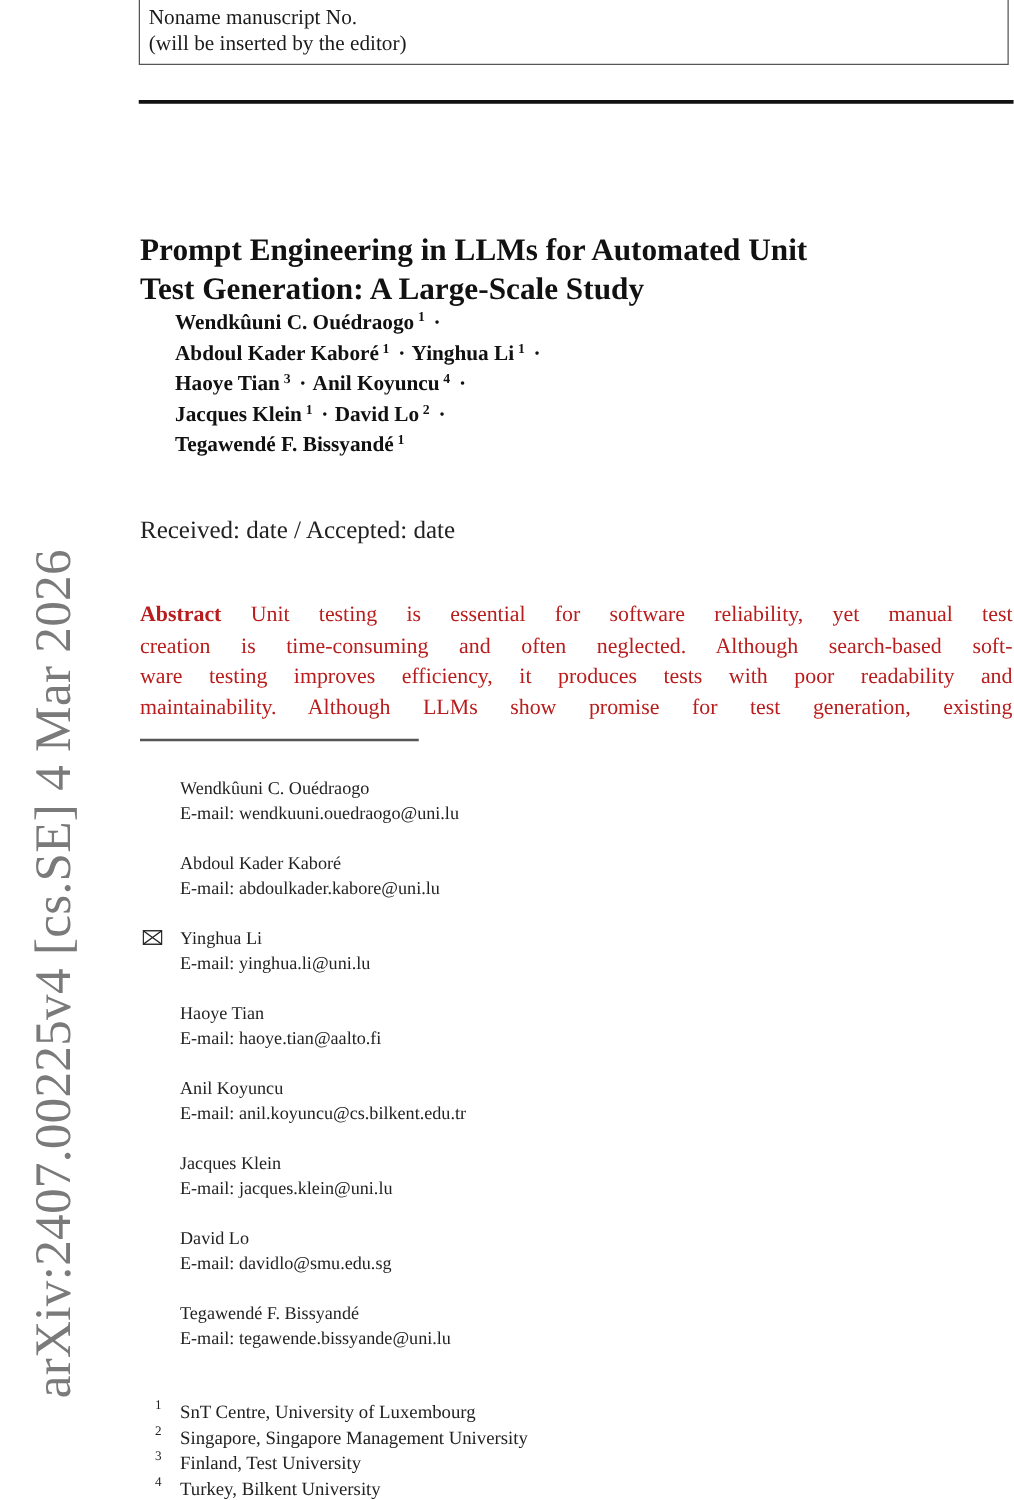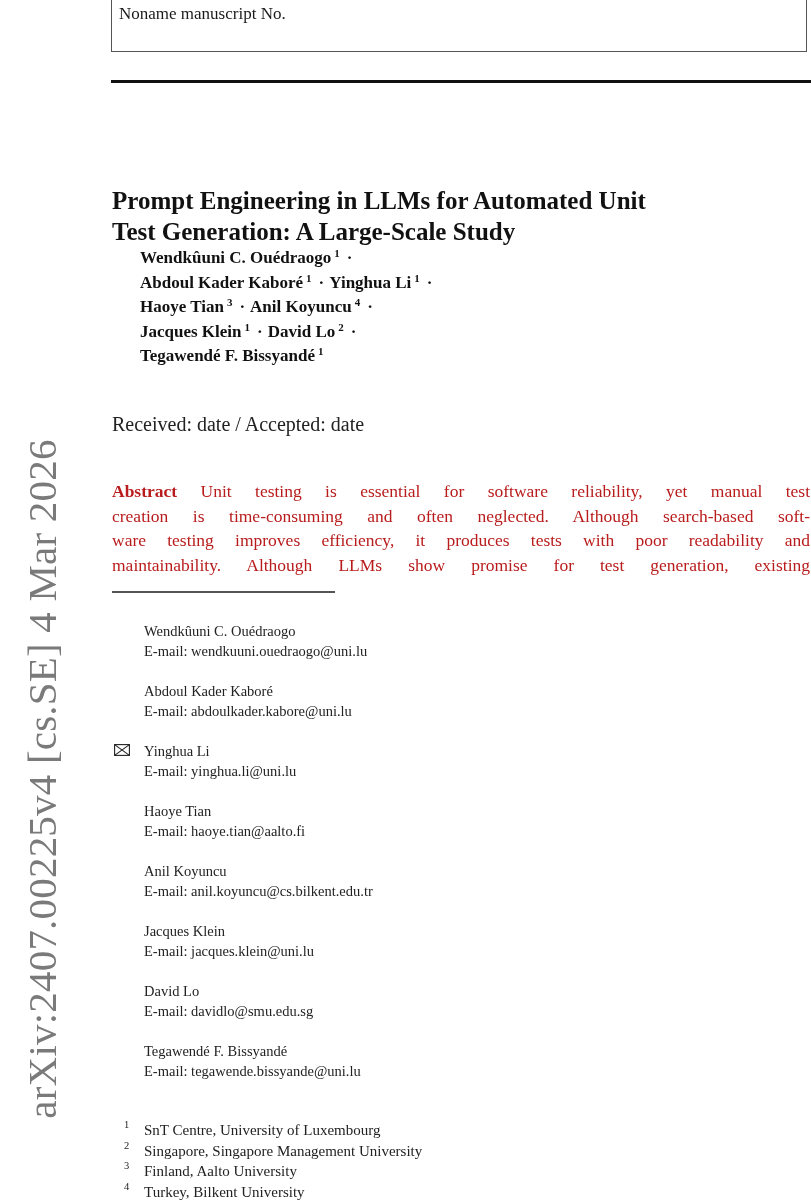--- a/index.html
+++ b/index.html
@@ -168,20 +168,21 @@
       left: 12px;
       top: -5px;
       font-size: 10.5px;
     }
   </style>
 </head>
 <body>
 
 <div class="ms-box">
   <div class="b">Noname manuscript No.</div>
+  <div>(will be inserted by the editor)</div>
 </div>
 <div class="top-rule"></div>
 
 <div class="arxiv-stamp">arXiv:2407.00225v4  [cs.SE]  4 Mar 2026</div>
 
 <div class="title">
   <div>Prompt Engineering in LLMs for Automated Unit</div>
   <div>Test Generation: A Large-Scale Study</div>
 </div>
 
@@ -257,19 +258,19 @@
   <div class="affil">
     <span class="num">1</span>
     <span>SnT Centre, University of Luxembourg</span>
   </div>
   <div class="affil">
     <span class="num">2</span>
     <span>Singapore, Singapore Management University</span>
   </div>
   <div class="affil">
     <span class="num">3</span>
-    <span>Finland, Aalto University</span>
+    <span>Finland, Test University</span>
   </div>
   <div class="affil">
     <span class="num">4</span>
     <span>Turkey, Bilkent University</span>
   </div>
 </div>
 
 </body></html>

